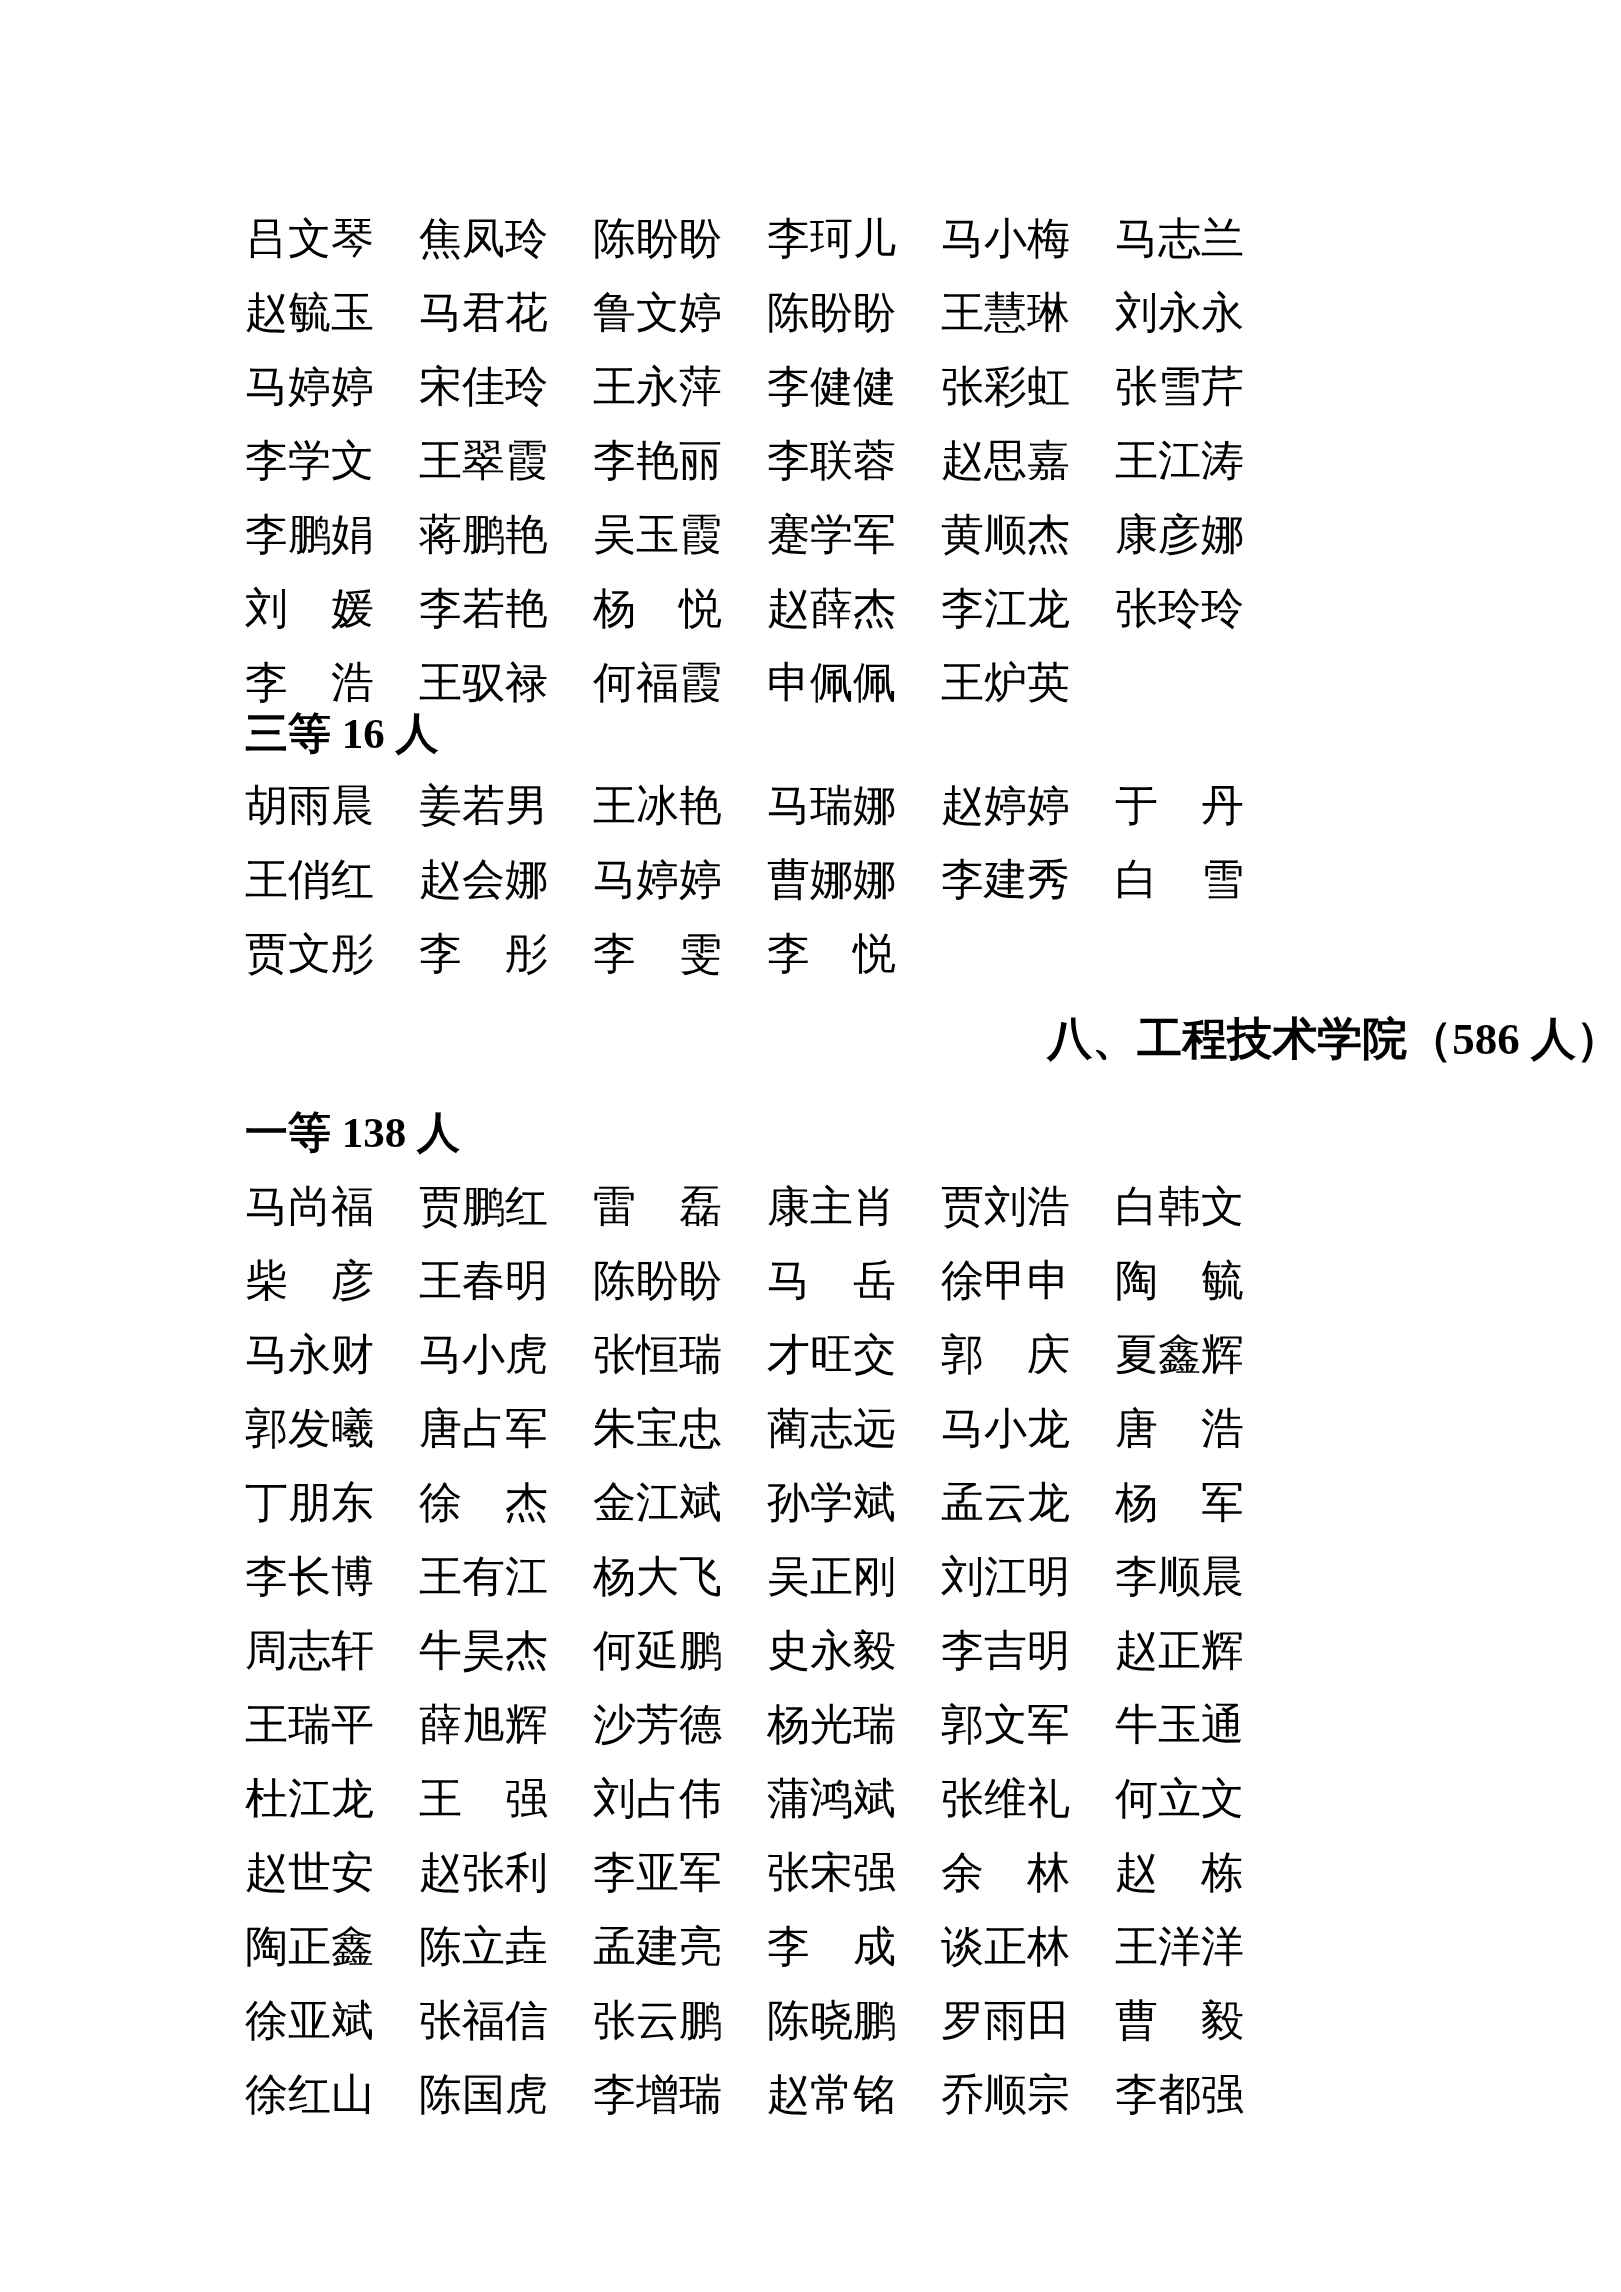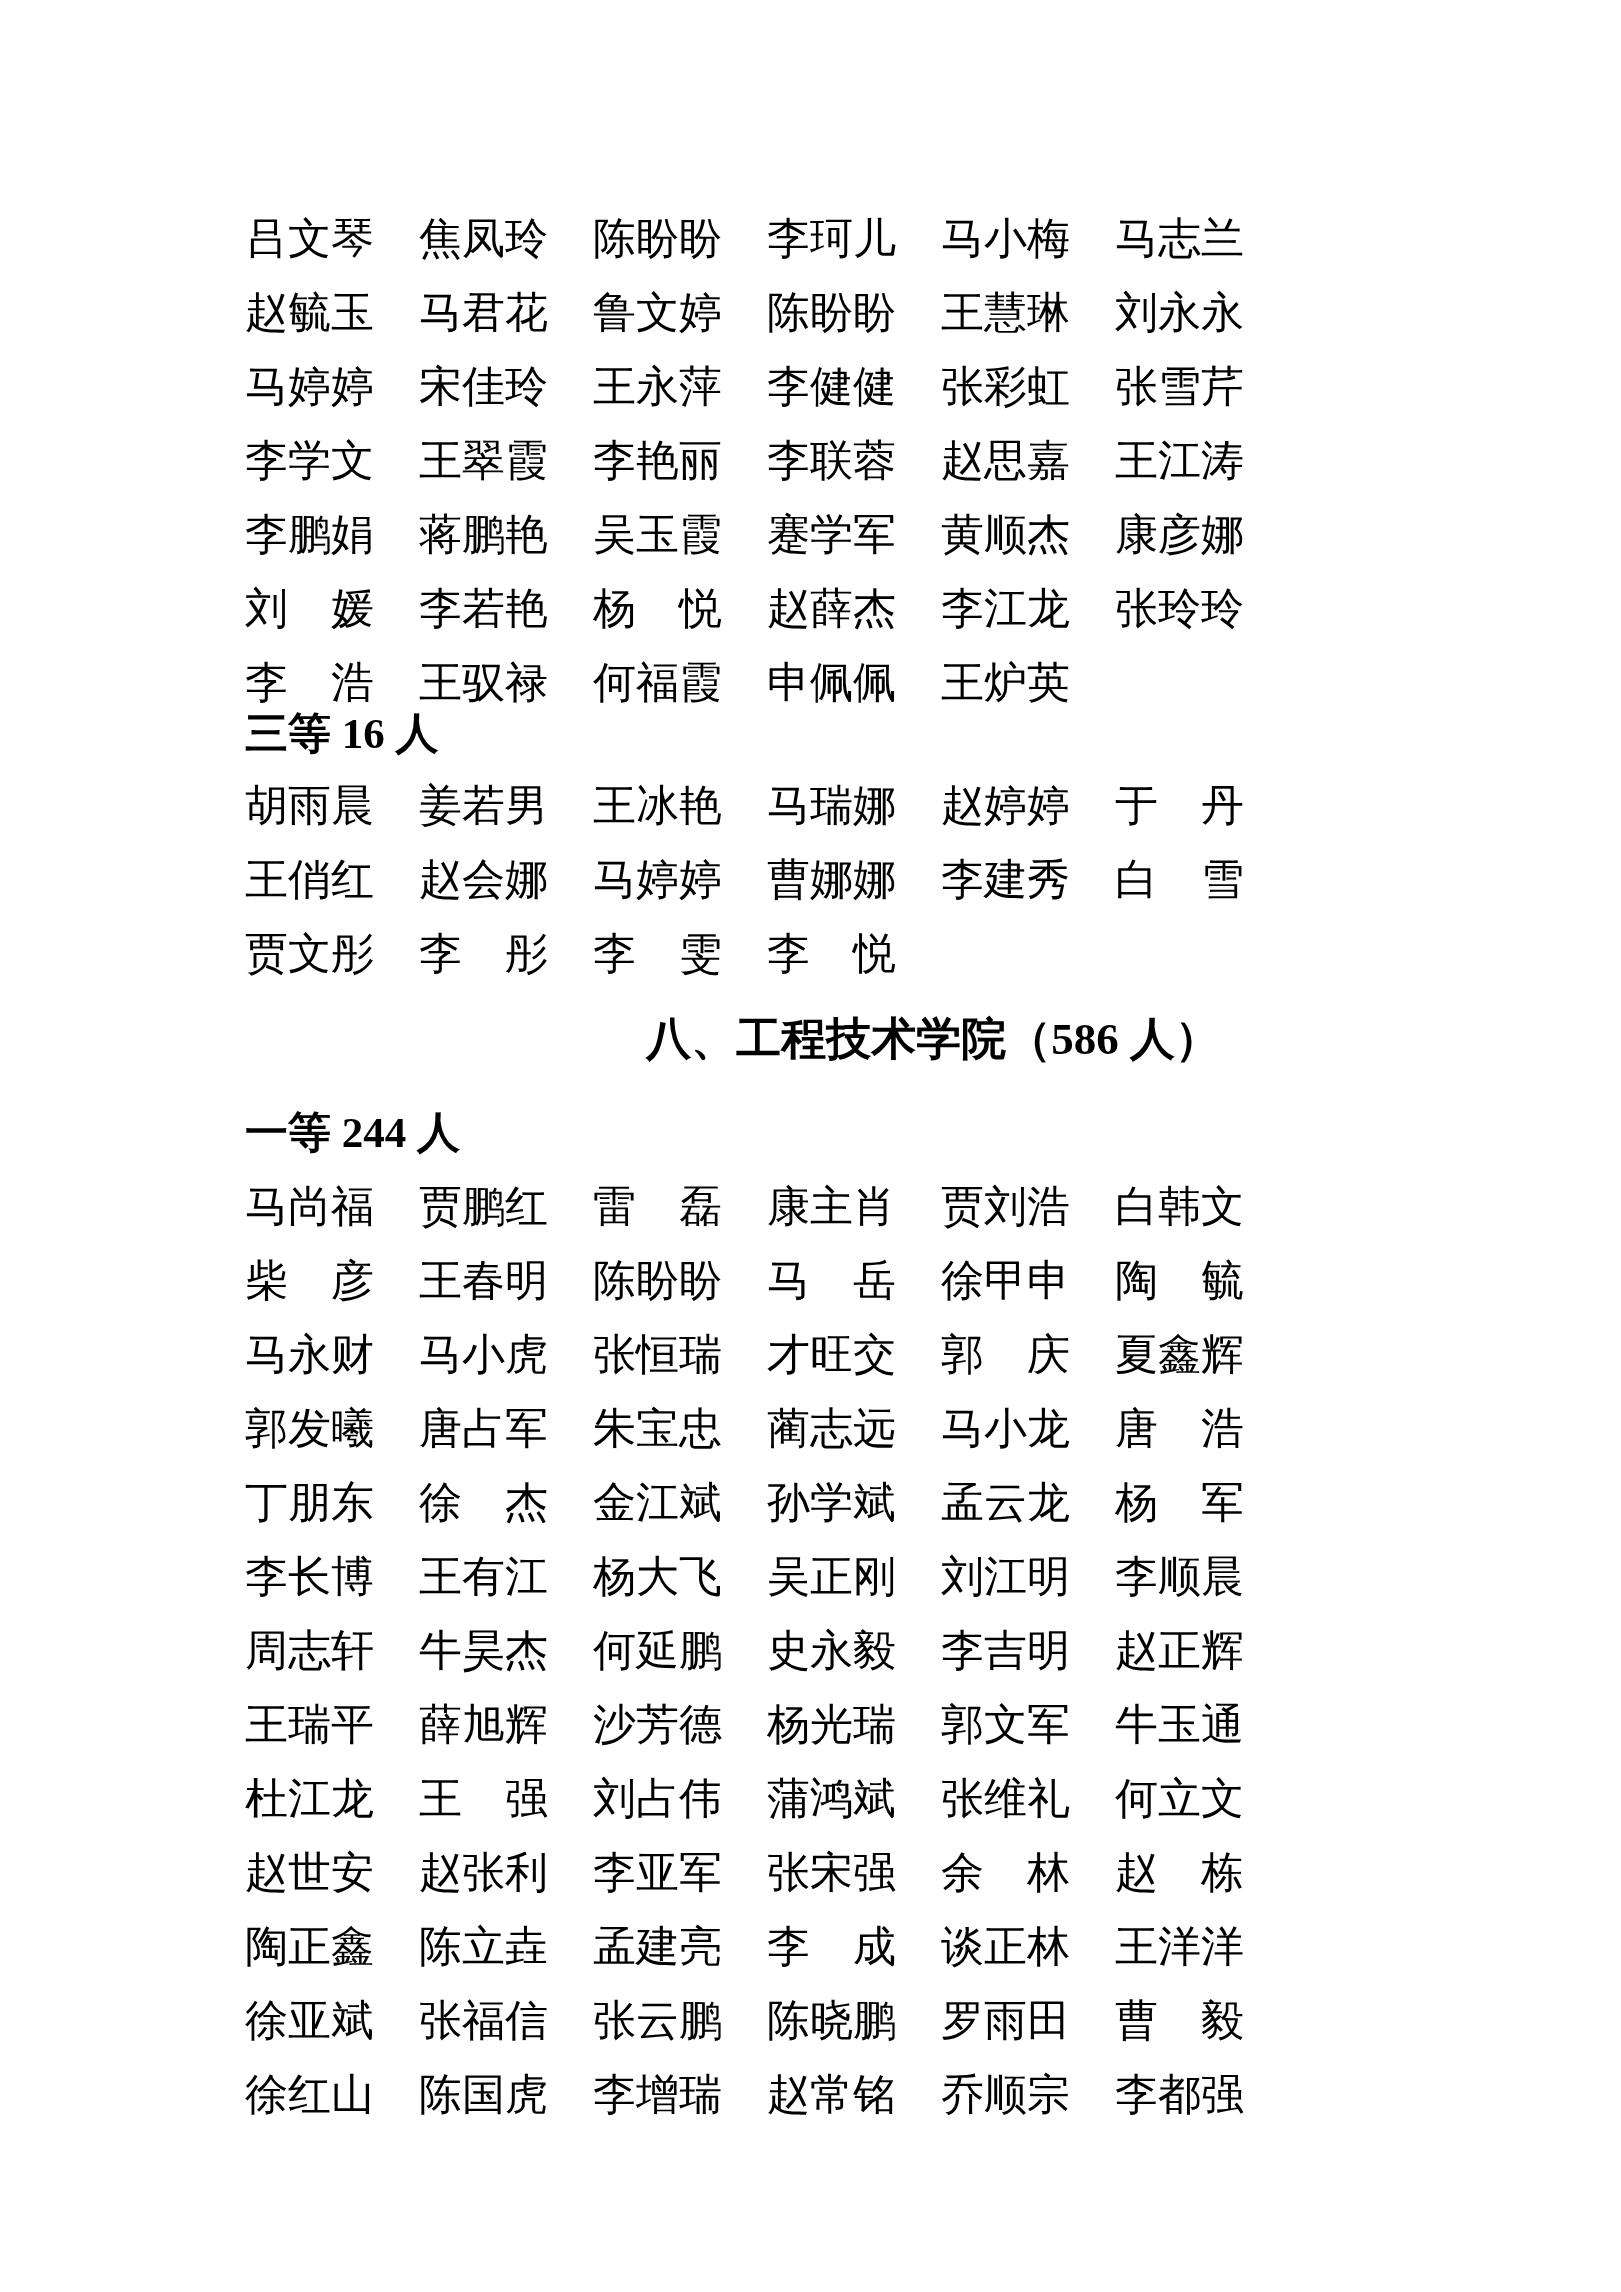--- a/index.html
+++ b/index.html
@@ -59,21 +59,21 @@
     margin-top: 21.6px;
     height: 74px;
     line-height: 74px;
   }
   .section-heading {
     margin: 14.7px 0 0 0;
     height: 69px;
     line-height: 69px;
     font-size: 45px;
     font-weight: bold;
-    text-align: center;
+    text-align: right;
   }
 </style>
 </head>
 <body>
 
 <div class="page">
   <div class="content">
 
     <div class="name-grid">
         <div class="name-row">
@@ -155,21 +155,21 @@
         <div class="name-row">
           <div class="name-cell"><span>贾</span><span>文</span><span>彤</span></div>
           <div class="name-cell"><span>李</span><span>彤</span></div>
           <div class="name-cell"><span>李</span><span>雯</span></div>
           <div class="name-cell"><span>李</span><span>悦</span></div>
         </div>
       </div>
 
     <h1 class="section-heading">八、工程技术学院（586 人）</h1>
 
-    <h2 class="center-heading" id="grade1-heading">一等 244 人</h2>
+    <h2 class="center-heading" id="grade1-heading">一等 138 人</h2>
 
     <div class="name-grid">
         <div class="name-row">
           <div class="name-cell"><span>马</span><span>尚</span><span>福</span></div>
           <div class="name-cell"><span>贾</span><span>鹏</span><span>红</span></div>
           <div class="name-cell"><span>雷</span><span>磊</span></div>
           <div class="name-cell"><span>康</span><span>主</span><span>肖</span></div>
           <div class="name-cell"><span>贾</span><span>刘</span><span>浩</span></div>
           <div class="name-cell"><span>白</span><span>韩</span><span>文</span></div>
         </div>

